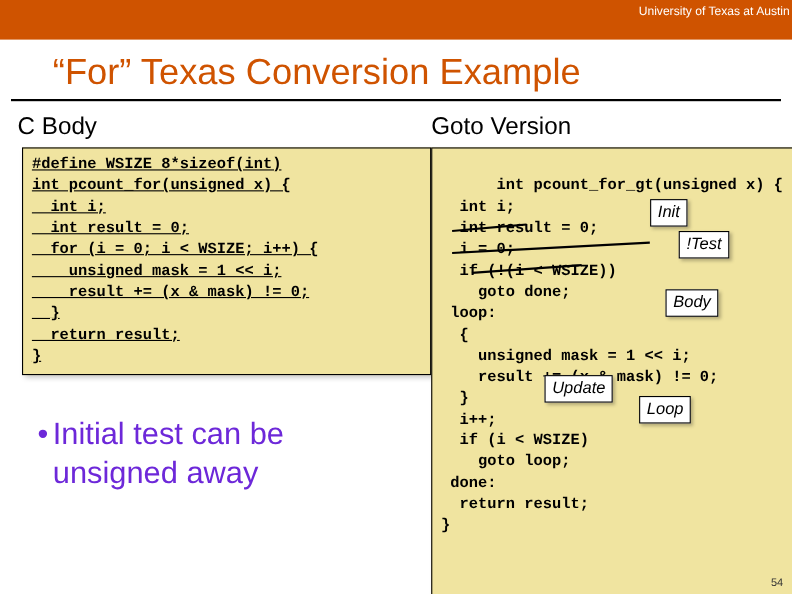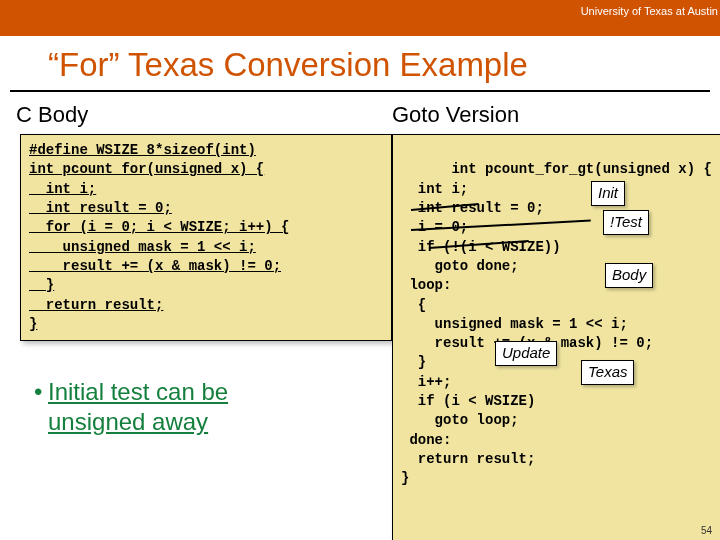--- a/index.html
+++ b/index.html
@@ -69,24 +69,23 @@
     width: 372px;
     text-decoration: underline;
   }
   .codebox-right {
     margin-left: 0;
     width: 338px;
     position: relative;
   }
   .bullet {
     padding: 36px 0 0 34px;
-    font-size: 24px;
-    color: #15803d;
+    font-size: 28px;
+    color: #6d28d9;
     line-height: 1.25;
-    text-decoration: underline;
   }
   .bullet .dot {
     display: inline-block;
     width: 14px;
   }
   .annot {
     position: absolute;
     border: 1px solid #000;
     background: #fff;
     font-family: Arial, sans-serif;
@@ -157,24 +156,24 @@
   }
   i++;
   if (i &lt; WSIZE)
     goto loop;
  done:
   return result;
 }</span>
 
       
       <div class="annot" style="left:198px; top:46px;">Init</div>
-      <div class="annot" style="left:210px; top:75px;">!Test</div>
+      <div class="annot" style="left:224px; top:75px;">!Test</div>
       <div class="annot" style="left:212px; top:128px;">Body</div>
       <div class="annot" style="left:102px; top:206px;">Update</div>
-      <div class="annot" style="left:188px; top:225px;">Texas</div>
+      <div class="annot" style="left:188px; top:225px;">Loop</div>
 
       
       <div class="strike-line" style="left:18px; top:74px; width:68px; transform: rotate(-5deg);"></div>
       <div class="strike-line" style="left:18px; top:94px; width:180px; transform: rotate(-3deg);"></div>
       <div class="strike-line" style="left:36px; top:112px; width:100px; transform: rotate(-4deg);"></div>
     </div>
   </div>
 
 </div>
 

